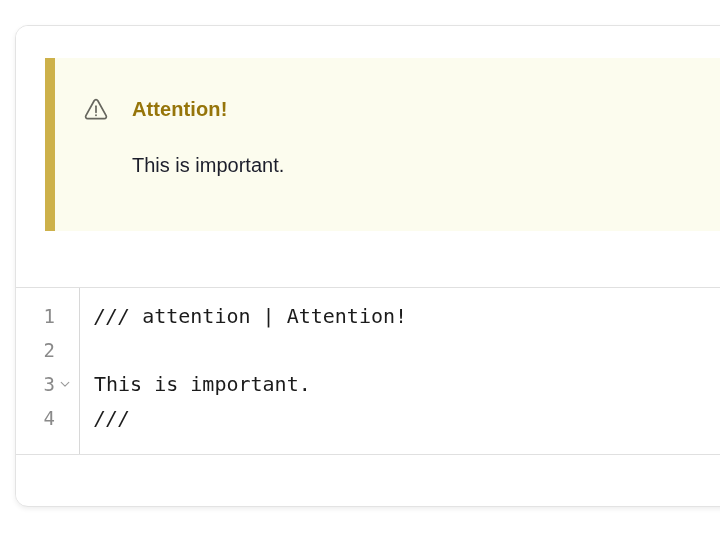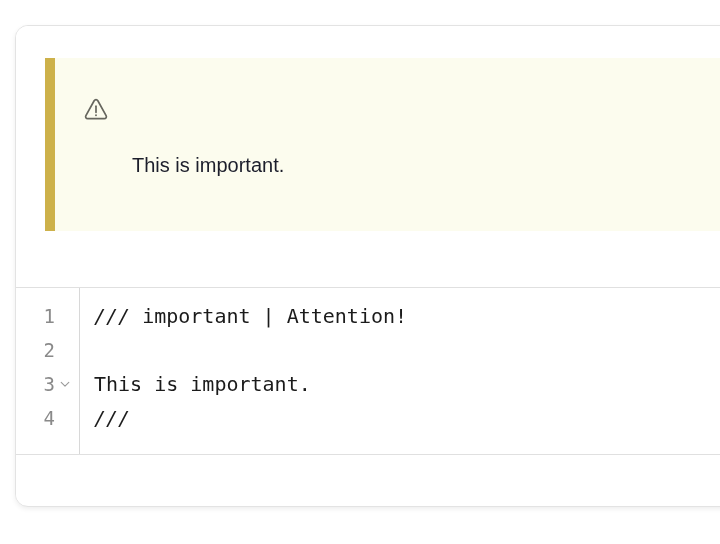--- a/index.html
+++ b/index.html
@@ -166,20 +166,21 @@
     <div class="admonition">
 
       <div class="admonition-title-row">
         <span class="warn-icon">
           <svg viewBox="0 0 26 26" width="26" height="26" aria-hidden="true">
             <path d="M13 3.6 C 13.8 3.6 14.45 4.05 14.85 4.75 L 23.1 19.6 C 23.5 20.35 23.5 21.1 23.1 21.7 C 22.72 22.28 22.05 22.6 21.25 22.6 L 4.75 22.6 C 3.95 22.6 3.28 22.28 2.9 21.7 C 2.5 21.1 2.5 20.35 2.9 19.6 L 11.15 4.75 C 11.55 4.05 12.2 3.6 13 3.6 Z" fill="none" stroke="#66665e" stroke-width="1.7" stroke-linejoin="round"></path>
             <line x1="13" y1="10.2" x2="13" y2="16.3" stroke="#66665e" stroke-width="1.7" stroke-linecap="round"></line>
             <circle cx="13" cy="19.3" r="0.95" fill="#66665e"></circle>
           </svg>
         </span>
+        <span class="admonition-title">Attention!</span>
       </div>
 
       <div class="admonition-body">This is important.</div>
 
     </div>
   </div>
 
   <div class="editor-pane">
 
     <div class="gutter">
@@ -200,21 +201,21 @@
         </span>
       </div>
       <div class="gutter-row">
         <span class="line-number">4</span>
         <span class="fold-marker"></span>
       </div>
     </div>
 
     <div class="code-area">
       <div class="code-line">
-        <span class="tok-fence">///</span><span> important | Attention!</span>
+        <span class="tok-fence">///</span><span> attention | Attention!</span>
       </div>
       <div class="code-line">
         <span class="tok-fence"></span><span></span>
       </div>
       <div class="code-line">
         <span class="tok-fence"></span><span>This is important.</span>
       </div>
       <div class="code-line">
         <span class="tok-fence">///</span><span></span>
       </div>

